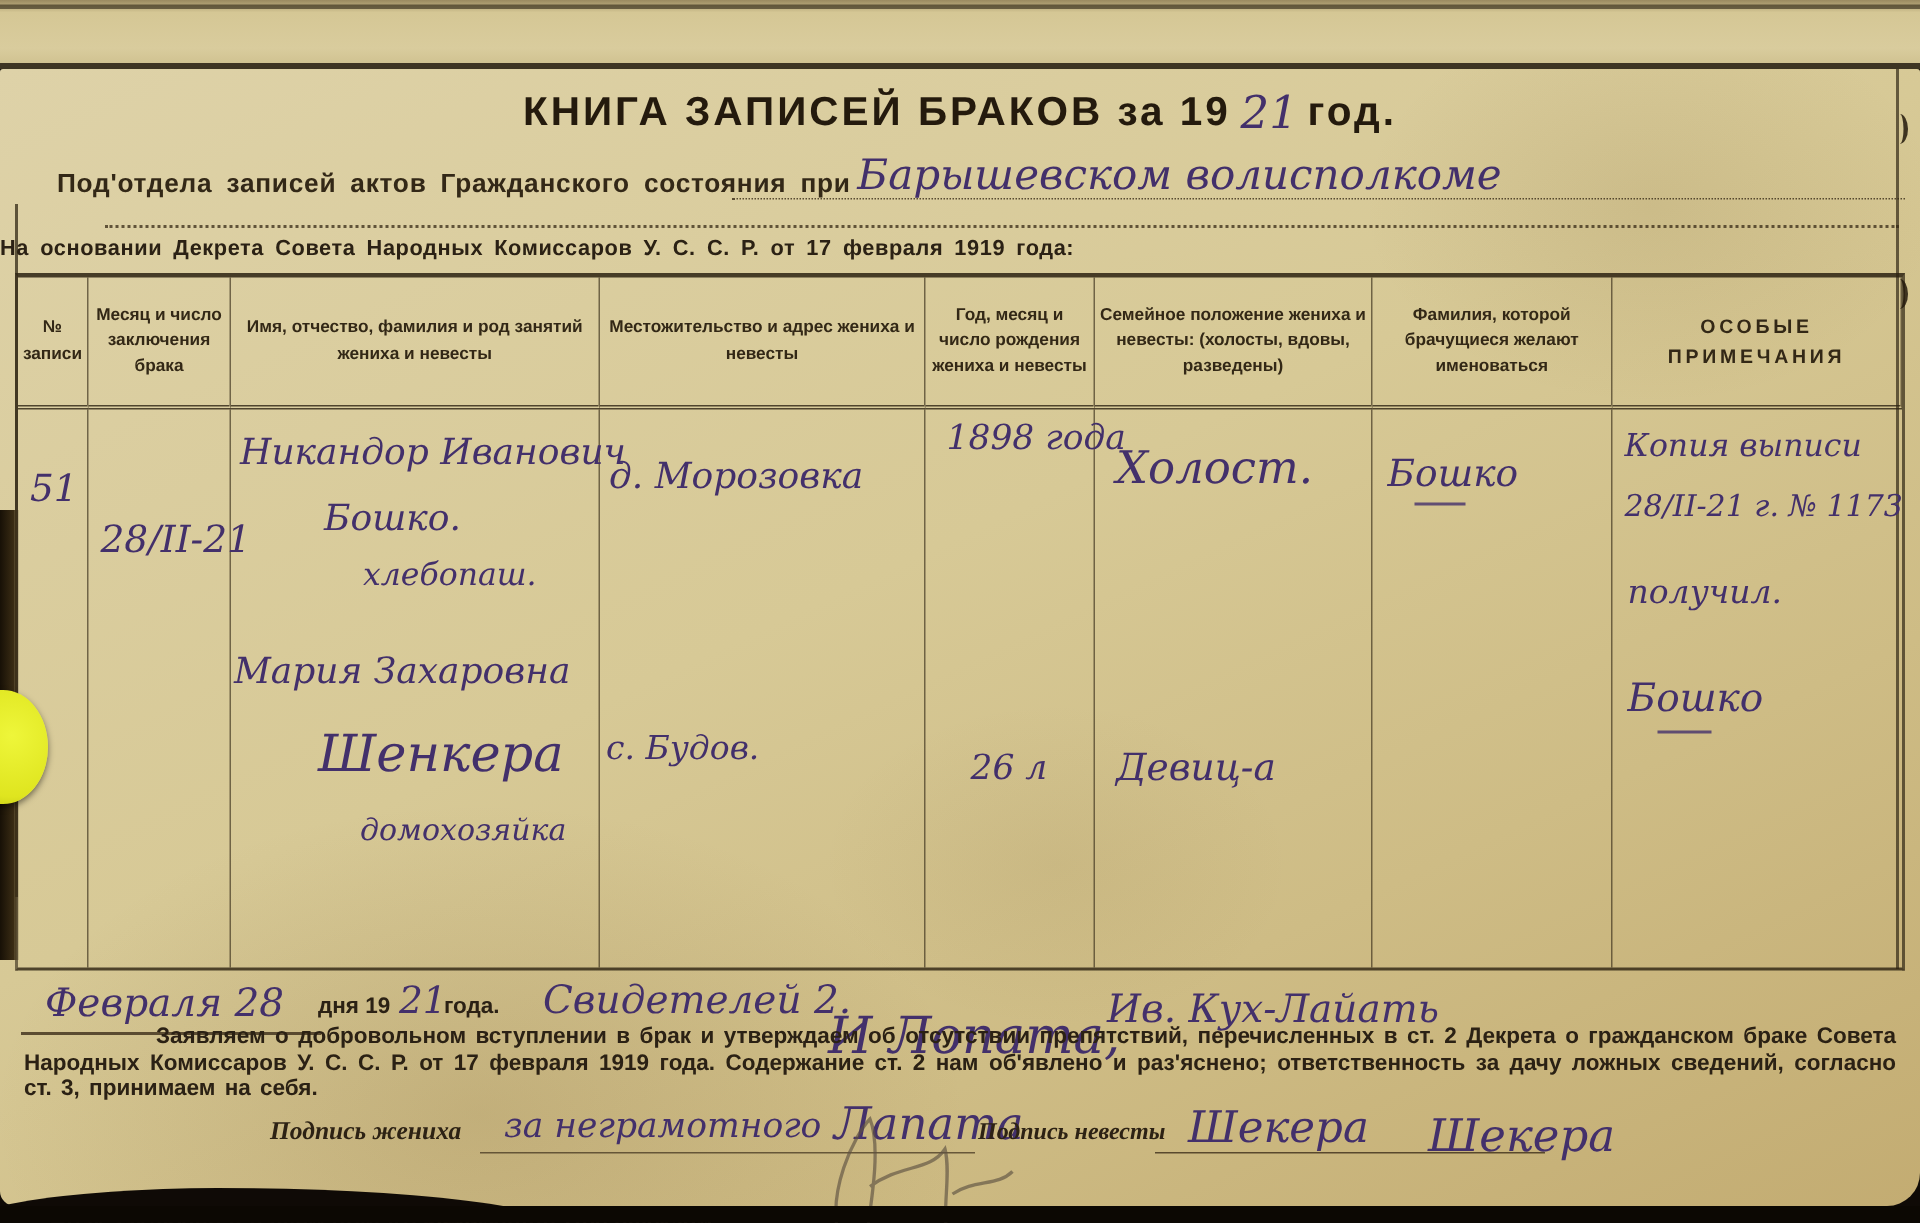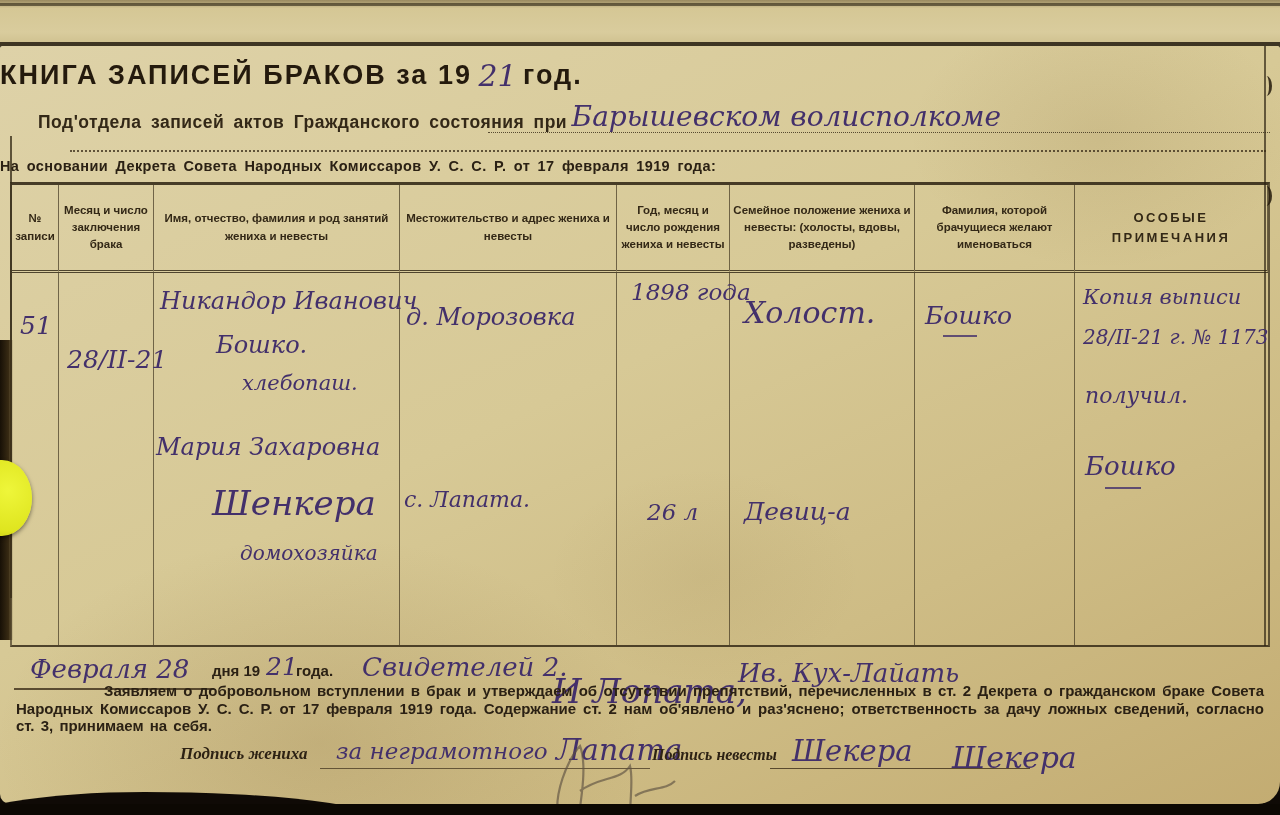--- a/index.html
+++ b/index.html
@@ -26,21 +26,21 @@
   .yellow-tab{position:absolute;left:-28px;top:460px;width:60px;height:76px;border-radius:50%;
     background:radial-gradient(circle at 60% 40%, #eef63a 0%, #dfe51f 70%, #b9bd12 100%);
     box-shadow:0 2px 4px rgba(0,0,0,.5);z-index:6;}
   .stitch{position:absolute;right:8px;width:8px;height:20px;border-right:3px solid #241a0c;
     border-radius:0 60% 60% 0;opacity:.85;}
   
   .frame-left{position:absolute;left:10px;top:136px;width:0;height:462px;border-left:2px solid rgba(50,40,22,.75);}
   .frame-right{position:absolute;left:1264px;top:0px;width:0;height:600px;border-left:2px solid rgba(50,40,22,.7);}
 
   
-  .title-row{position:absolute;left:0;top:10px;width:1280px;white-space:nowrap;}
+  .title-row{position:absolute;left:0;top:10px;width:1280px;text-align:center;white-space:nowrap;}
   .title-printed{font-weight:bold;font-size:27px;letter-spacing:2px;color:#241a0d;}
   .hw{font-family:"DejaVu Serif",serif;font-style:italic;color:#43306b;}
   .title-year{font-size:30px;position:relative;top:2px;margin:0 2px;}
   .subtitle-row{position:absolute;left:38px;top:56px;width:1234px;white-space:nowrap;}
   .subtitle-printed{font-size:17.5px;font-weight:bold;color:#332817;letter-spacing:.5px;word-spacing:4px;}
   .subtitle-hw{font-size:28px;position:relative;top:-2px;}
   .subtitle-line{position:absolute;left:488px;top:86px;width:782px;border-bottom:1.5px dotted rgba(55,42,22,.8);}
   .mid-dotted{position:absolute;left:70px;top:104px;width:1196px;border-bottom:2px dotted rgba(55,42,22,.75);}
   .decree-row{position:absolute;left:0;top:112px;width:1280px;text-align:left;
     font-size:14.5px;font-weight:bold;color:#2b2114;letter-spacing:.4px;word-spacing:3px;}
@@ -132,21 +132,21 @@
       <div class="td">
         <span class="cellhw hw" style="left:6px;top:14px;font-size:24px;">Никандор Иванович</span>
         <span class="cellhw hw" style="left:62px;top:58px;font-size:24px;">Бошко.</span>
         <span class="cellhw hw" style="left:88px;top:98px;font-size:21px;">хлебопаш.</span>
         <span class="cellhw hw" style="left:2px;top:160px;font-size:24px;">Мария Захаровна</span>
         <span class="cellhw hw" style="left:58px;top:210px;font-size:34px;">Шенкера</span>
         <span class="cellhw hw" style="left:86px;top:268px;font-size:20px;">домохозяйка</span>
       </div>
       <div class="td">
         <span class="cellhw hw" style="left:6px;top:30px;font-size:24px;">д. Морозовка</span>
-        <span class="cellhw hw" style="left:4px;top:214px;font-size:22px;">с. Лапата.</span>
+        <span class="cellhw hw" style="left:4px;top:214px;font-size:22px;">с. Будов.</span>
       </div>
       <div class="td">
         <span class="cellhw hw" style="left:14px;top:6px;font-size:23px;">1898 года</span>
         <span class="cellhw hw" style="left:30px;top:226px;font-size:23px;">26 л</span>
       </div>
       <div class="td">
         <span class="cellhw hw" style="left:14px;top:22px;font-size:30px;">Холост.</span>
         <span class="cellhw hw" style="left:14px;top:224px;font-size:25px;">Девиц-а</span>
       </div>
       <div class="td">

